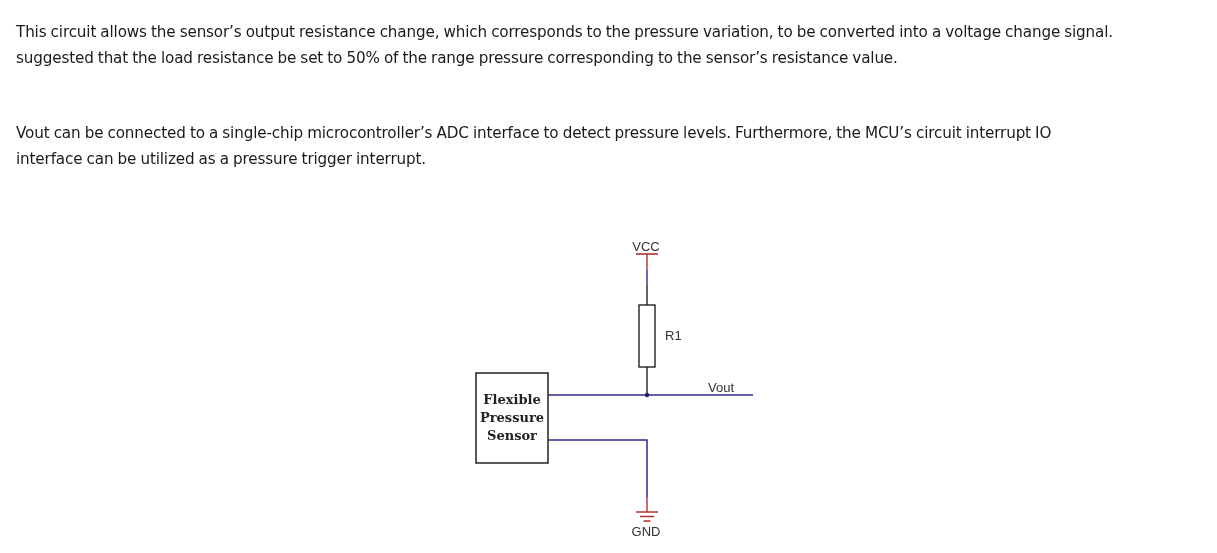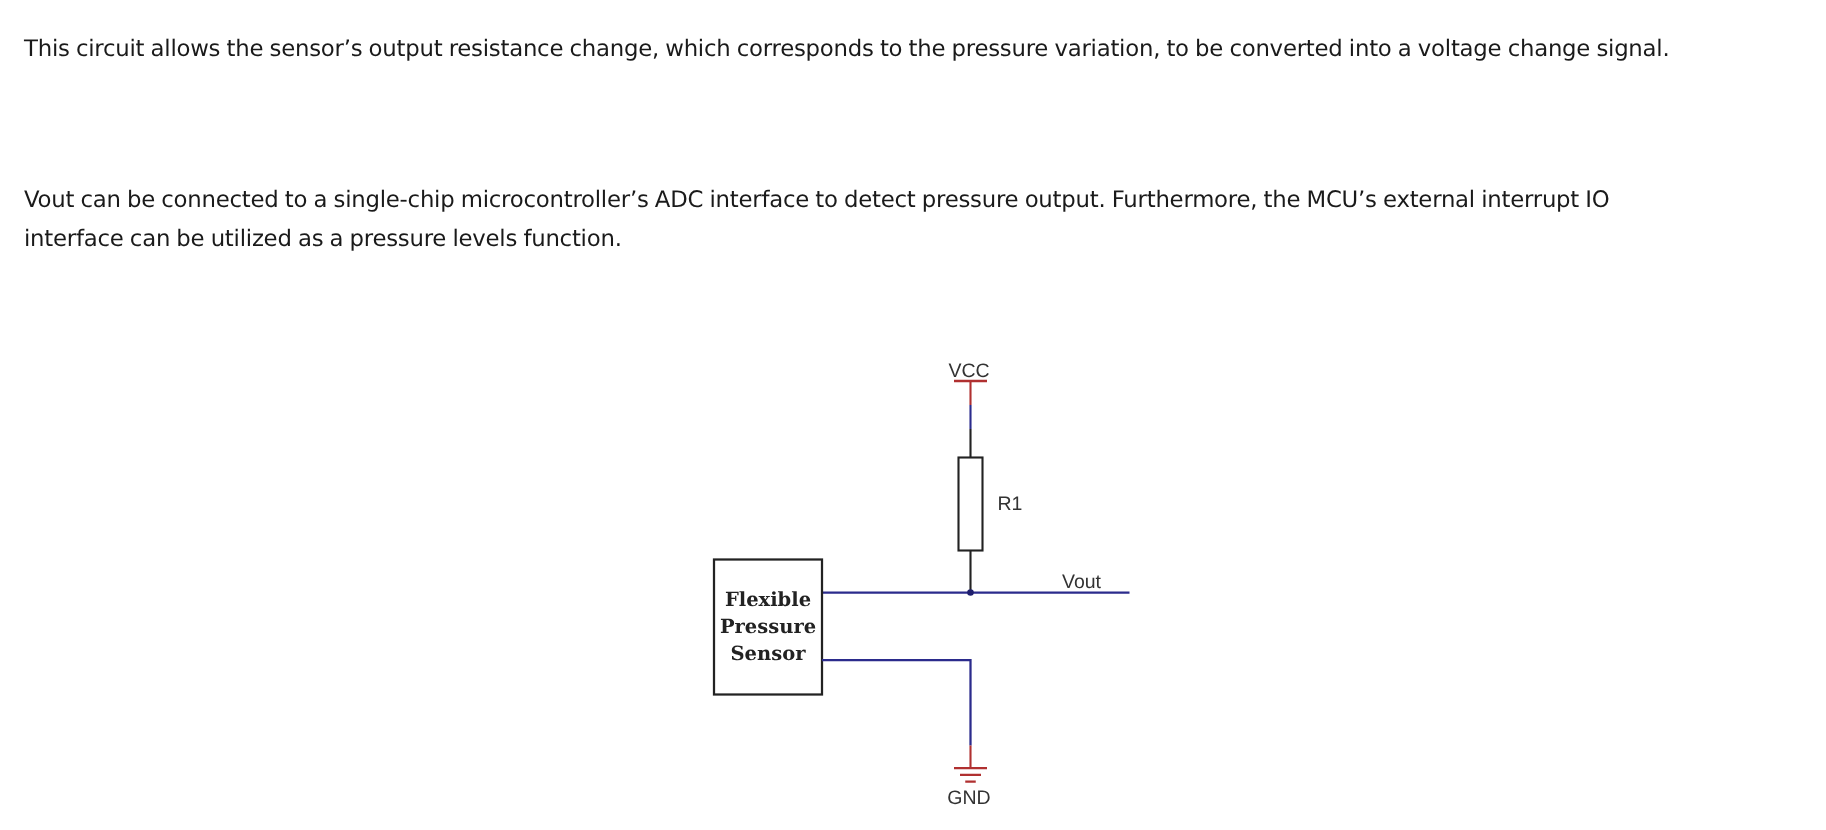--- a/index.html
+++ b/index.html
@@ -47,25 +47,26 @@
       font-size: 13px;
       font-weight: bold;
       fill: #222222;
     }
   </style>
 </head>
 <body>
 
 <p class="para" id="para-1">
   <span class="line">This circuit allows the sensor’s output resistance change, which corresponds to the pressure variation, to be converted into a voltage change signal.</span>
+  <span class="line">suggested that the load resistance be set to 50% of the range pressure corresponding to the sensor’s resistance value.</span>
 </p>
 
 <p class="para" id="para-2">
-  <span class="line">Vout can be connected to a single-chip microcontroller’s ADC interface to detect pressure output. Furthermore, the MCU’s external interrupt IO</span>
-  <span class="line">interface can be utilized as a pressure levels function.</span>
+  <span class="line">Vout can be connected to a single-chip microcontroller’s ADC interface to detect pressure levels. Furthermore, the MCU’s circuit interrupt IO</span>
+  <span class="line">interface can be utilized as a pressure trigger interrupt.</span>
 </p>
 
 <svg id="circuit" width="1217" height="553" viewBox="0 0 1217 553">
 
   <text class="lbl" x="646" y="251" text-anchor="middle">VCC</text>
   <line x1="636" y1="254" x2="658" y2="254" stroke="#b03030" stroke-width="1.6"></line>
 
   <line x1="647" y1="254" x2="647" y2="270" stroke="#b03030" stroke-width="1.4"></line>
   <line x1="647" y1="270" x2="647" y2="286" stroke="#2b2b8c" stroke-width="1.4"></line>
   <line x1="647" y1="286" x2="647" y2="305" stroke="#222222" stroke-width="1.4"></line>

